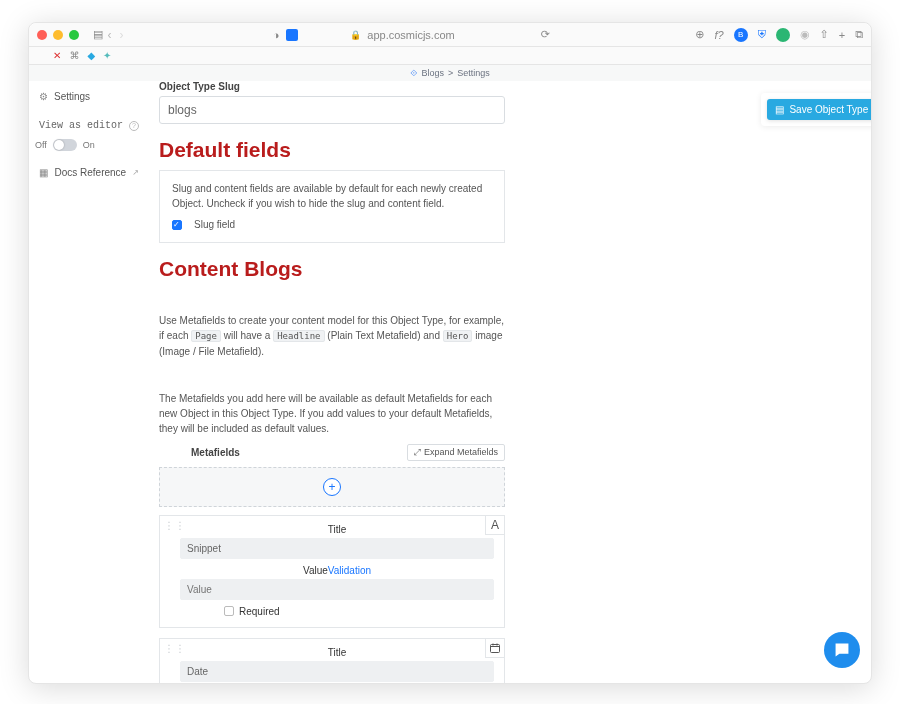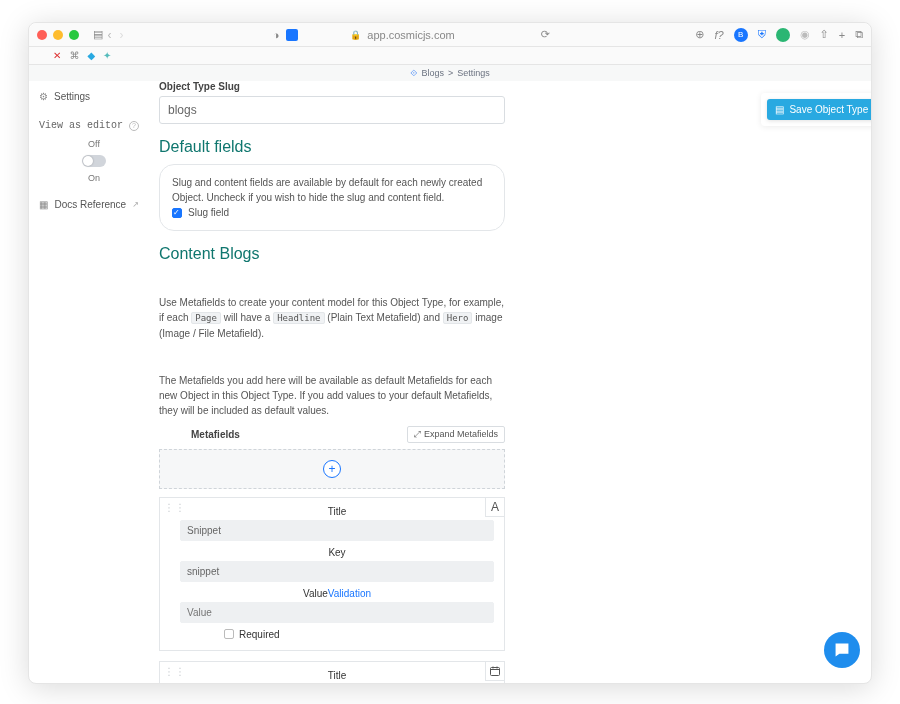--- a/index.html
+++ b/index.html
@@ -28,36 +28,36 @@
 
   
   .window { position:absolute; top:22px; left:28px; right:28px; bottom:20px; background:#fff; border-radius:8px; box-shadow:0 4px 30px rgba(0,0,0,0.15); overflow:hidden; border:1px solid #e5e5e5;}
   .window .chrome-top{ border-radius:8px 8px 0 0;}
 
   .content-area { display:flex; height:calc(100% - 58px); }
   .sidebar { width:130px; padding:8px 6px; font-size:10px; color:#555;}
   .sidebar .sb-item { display:flex; align-items:center; gap:6px; padding:2px 4px; }
   .sb-sec { margin-bottom:14px;}
   .sb-label { color:#666; font-size:10px;font-family:Liberation Mono, monospace;}
-  .toggle-row { display:flex; align-items:center; gap:6px; margin-top:6px; font-size:9px; color:#777;flex-direction:column;}
+  .toggle-row { display:flex; align-items:center; gap:6px; margin-top:6px; font-size:9px; color:#777;}
   .toggle { width:24px; height:12px; background:#d1d5db; border-radius:12px; position:relative;}
   .toggle::after{ content:""; position:absolute; width:10px; height:10px; background:#fff; border-radius:50%; top:1px; left:1px; box-shadow:0 0 2px rgba(0,0,0,.3);}
   .help-ic { width:10px;height:10px;border:1px solid #bbb;border-radius:50%; font-size:7px; display:inline-flex;align-items:center;justify-content:center;color:#bbb;}
 
   .main { flex:1; padding:0 24px 20px 0; overflow:auto;}
   .main-inner { width:346px; margin-left:0;}
   .right-col { width:110px; padding:12px 14px 0 0;}
 
   .field-label { font-size:10px; font-weight:600; color:#444; margin-bottom:4px;}
   .text-input { width:100%; border:1px solid #d9dde1; border-radius:3px; padding:6px 8px; font-size:12px; color:#666;}
 
-  h2.section { font-size:16px; font-weight:400; color:#0f766e; margin:14px 0 8px;}
-
-  .info-box { border:1px solid #e3e6e9; border-radius:15px; padding:10px 12px; font-size:10px; color:#555; line-height:1.5;}
-  .check-row { display:flex; align-items:center; gap:6px; }
+  h2.section { font-size:21px; font-weight:700; color:#b91c1c; margin:14px 0 8px;}
+
+  .info-box { border:1px solid #e3e6e9; border-radius:0; padding:10px 12px; font-size:10px; color:#555; line-height:1.5;}
+  .check-row { display:flex; align-items:center; gap:12px; margin-top:6px;}
   .chk { width:10px; height:10px; border:1px solid #1976ff; background:#1976ff; border-radius:2px; position:relative;}
   .chk::after{content:"✓"; color:#fff; font-size:8px; position:absolute; top:-2px; left:0px;}
 
   .desc-text { font-size:10px; color:#555; line-height:1.5; margin-bottom:8px;margin-top:32px;}
   code.inline { background:#f0f2f4; border:1px solid #e3e6e9; padding:0 3px; border-radius:2px; font-family:monospace; font-size:9px;}
 
   .meta-head { display:flex; justify-content:space-between; align-items:center; margin:6px 0;}
   .meta-head .lbl { font-size:10px; font-weight:600; color:#444;margin-left:32px;}
   .expand-btn { font-size:9px; border:1px solid #d9dde1; background:#fff; padding:2px 6px; border-radius:2px; color:#555; display:flex; align-items:center; gap:3px;}
 
@@ -206,26 +206,20 @@
               <span>A</span>
             </div>
           <div class="mc-row">
             <div class="mc-label">
                 <span>Title</span>
               </div>
             <input class="mc-input" value="Snippet" style="">
           </div>
           <div class="mc-row">
             <div class="mc-label">
-                <span>Key</span>
-              </div>
-            <input class="mc-input" value="snippet" style="">
-          </div>
-          <div class="mc-row">
-            <div class="mc-label">
               <span>Value</span>
               <span class="validation">Validation</span>
             </div>
             <input class="mc-input" style="color: rgb(170, 170, 170);" placeholder="Value">
           </div>
           <div class="req-row">
             <div class="empty-chk"></div>
             <span>Required</span>
           </div>
         </div>

